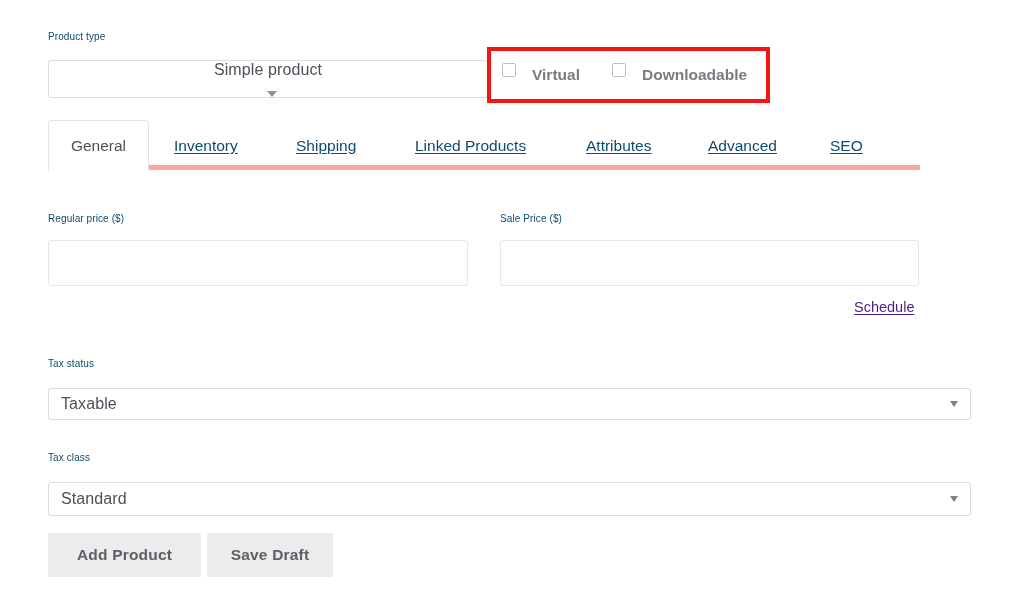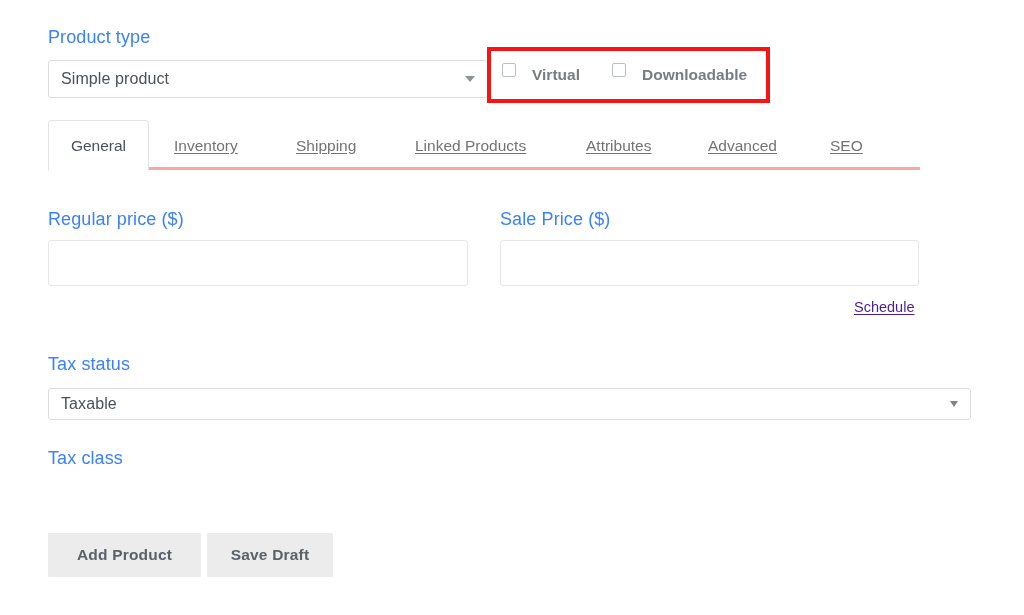--- a/index.html
+++ b/index.html
@@ -17,22 +17,22 @@
   }
 
   .page {
     position: relative;
     width: 1024px;
     height: 615px;
   }
 
   
   .field-label {
-    font-size: 18px;
-    color: #3b82f6;
+    font-size: 10px;
+    color: #0c4a6e;
     font-weight: 400;
     letter-spacing: 0.1px;
     line-height: 20px;
   }
 
   
   .product-type-label {
     position: absolute;
     left: 48px;
     top: 27px;
@@ -64,20 +64,21 @@
     border-top: 6px solid #8f9499;
     flex: 0 0 auto;
     margin-left: 8px;
   }
 
   #product-type-select {
     left: 48px;
     top: 60px;
     width: 440px;
     height: 38px;
+    flex-direction: column;
   }
 
   
   .red-box {
     position: absolute;
     left: 487px;
     top: 47px;
     width: 283px;
     height: 56px;
     border: 4px solid #f61414;
@@ -115,21 +116,21 @@
   #virtual-group  { left: 502px; top: 66px; }
   #download-group { left: 612px; top: 66px; }
 
   
   .tabs-bar {
     position: absolute;
     left: 48px;
     top: 120px;
     width: 872px;
     height: 50px;
-    border-bottom: 3px solid #fca5a5;
+    border-bottom: 5px solid #fca5a5;
     box-sizing: border-box;
   }
   .tab {
     position: absolute;
     top: 0;
     height: 51px;
     display: flex;
     align-items: center;
     justify-content: center;
     font-size: 15.5px;
@@ -139,21 +140,21 @@
   .tab.active {
     background: #ffffff;
     border: 1px solid #e3e3e3;
     border-bottom: 1px solid #ffffff;
     border-radius: 4px 4px 0 0;
     color: #4b5159;
     left: 0px;
     width: 101px;
   }
   .tab.link {
-    color: #737373;
+    color: #0c4a6e;
     text-decoration: underline;
     text-underline-offset: 2px;
     cursor: pointer;
   }
   #tab-inventory       { left: 126px; }
   #tab-shipping        { left: 248px; }
   #tab-linked-products { left: 367px; }
   #tab-attributes      { left: 538px; }
   #tab-advanced        { left: 660px; }
   #tab-seo             { left: 782px; }
@@ -259,17 +260,21 @@
 
   <div id="schedule-link">Schedule</div>
 
   <div class="field-label" id="tax-status-label">Tax status</div>
   <div class="select-box" id="tax-status-select">
     <span class="sel-value">Taxable</span>
     <span class="caret"></span>
   </div>
 
   <div class="field-label" id="tax-class-label">Tax class</div>
+  <div class="select-box" id="tax-class-select">
+    <span class="sel-value">Standard</span>
+    <span class="caret"></span>
+  </div>
 
   <button class="btn" id="add-product-button">Add Product</button>
   <button class="btn" id="save-draft-button">Save Draft</button>
 
 </div>
 
 </body></html>

